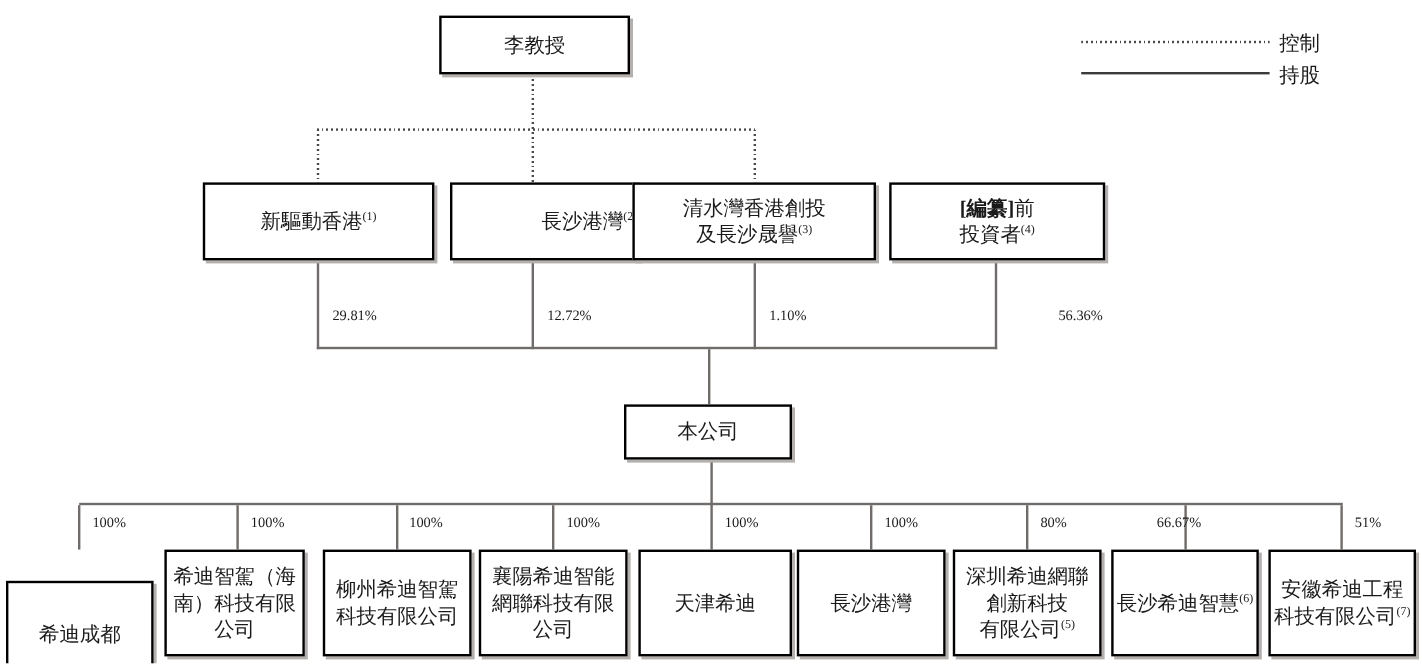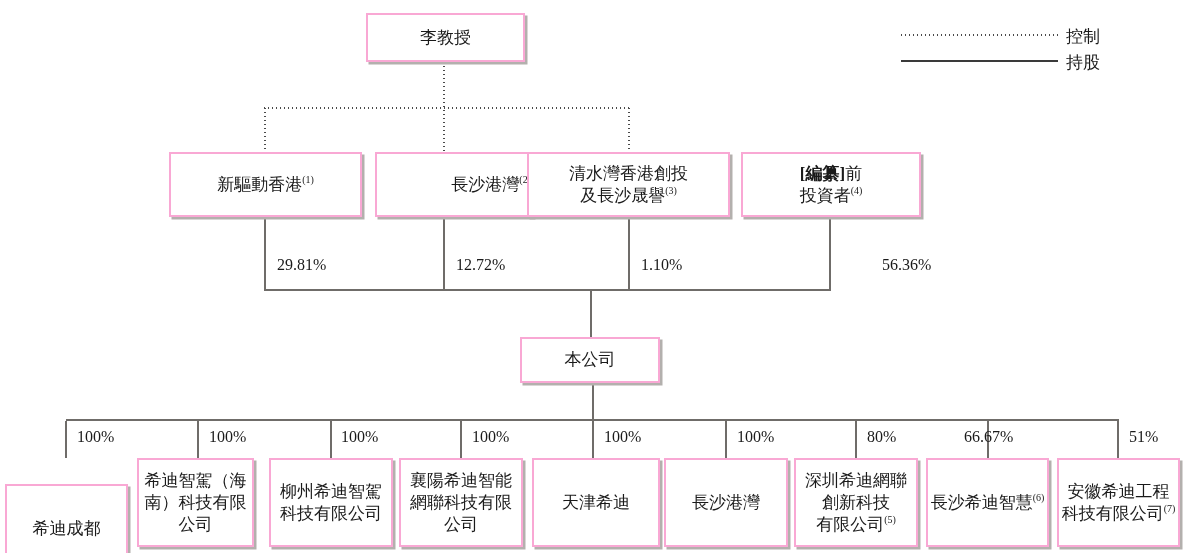--- a/index.html
+++ b/index.html
@@ -2,41 +2,41 @@
 <html><head>
 <meta charset="utf-8">
 <style>
   html,body{margin:0;padding:0;background:#ffffff;}
   body{font-family:"Liberation Serif","DejaVu Serif",serif;color:#1a1a1a;}
   .stage{position:relative;width:1185px;height:553px;background:#ffffff;overflow:hidden;}
 
   
   .obox{
     position:absolute;
-    border:2px solid #f9a8d4;
+    border:2px solid #000000;
     background:#ffffff;
     box-shadow:2.5px 2.5px 0 #b3b0ad;
     display:flex;flex-direction:column;align-items:center;justify-content:center;
     text-align:center;
     font-size:17px;line-height:22px;
     box-sizing:border-box;
   }
   .obox .ln{display:block;white-space:nowrap;}
   sup{font-size:10px;line-height:0;vertical-align:super;}
   b{font-weight:bold;}
 
   
   .sline{position:absolute;background:#6f6c69;}
   
   .dline-h{position:absolute;height:2px;
     background-image:repeating-linear-gradient(90deg,#4a4a4a 0 1.5px,transparent 1.5px 4px);}
   .dline-v{position:absolute;width:2px;
     background-image:repeating-linear-gradient(180deg,#4a4a4a 0 1.5px,transparent 1.5px 4px);}
 
-  .pct{position:absolute;font-size:16px;white-space:nowrap;}
+  .pct{position:absolute;font-size:12px;white-space:nowrap;}
 
   .legend-label{position:absolute;font-size:17px;white-space:nowrap;}
   .legend-solid{position:absolute;height:2px;background:#3a3a3a;}
 </style>
 </head>
 <body>
 
 <div class="stage">
 
   <div class="dline-h" style="left:901px;top:34px;width:157px;"></div>

